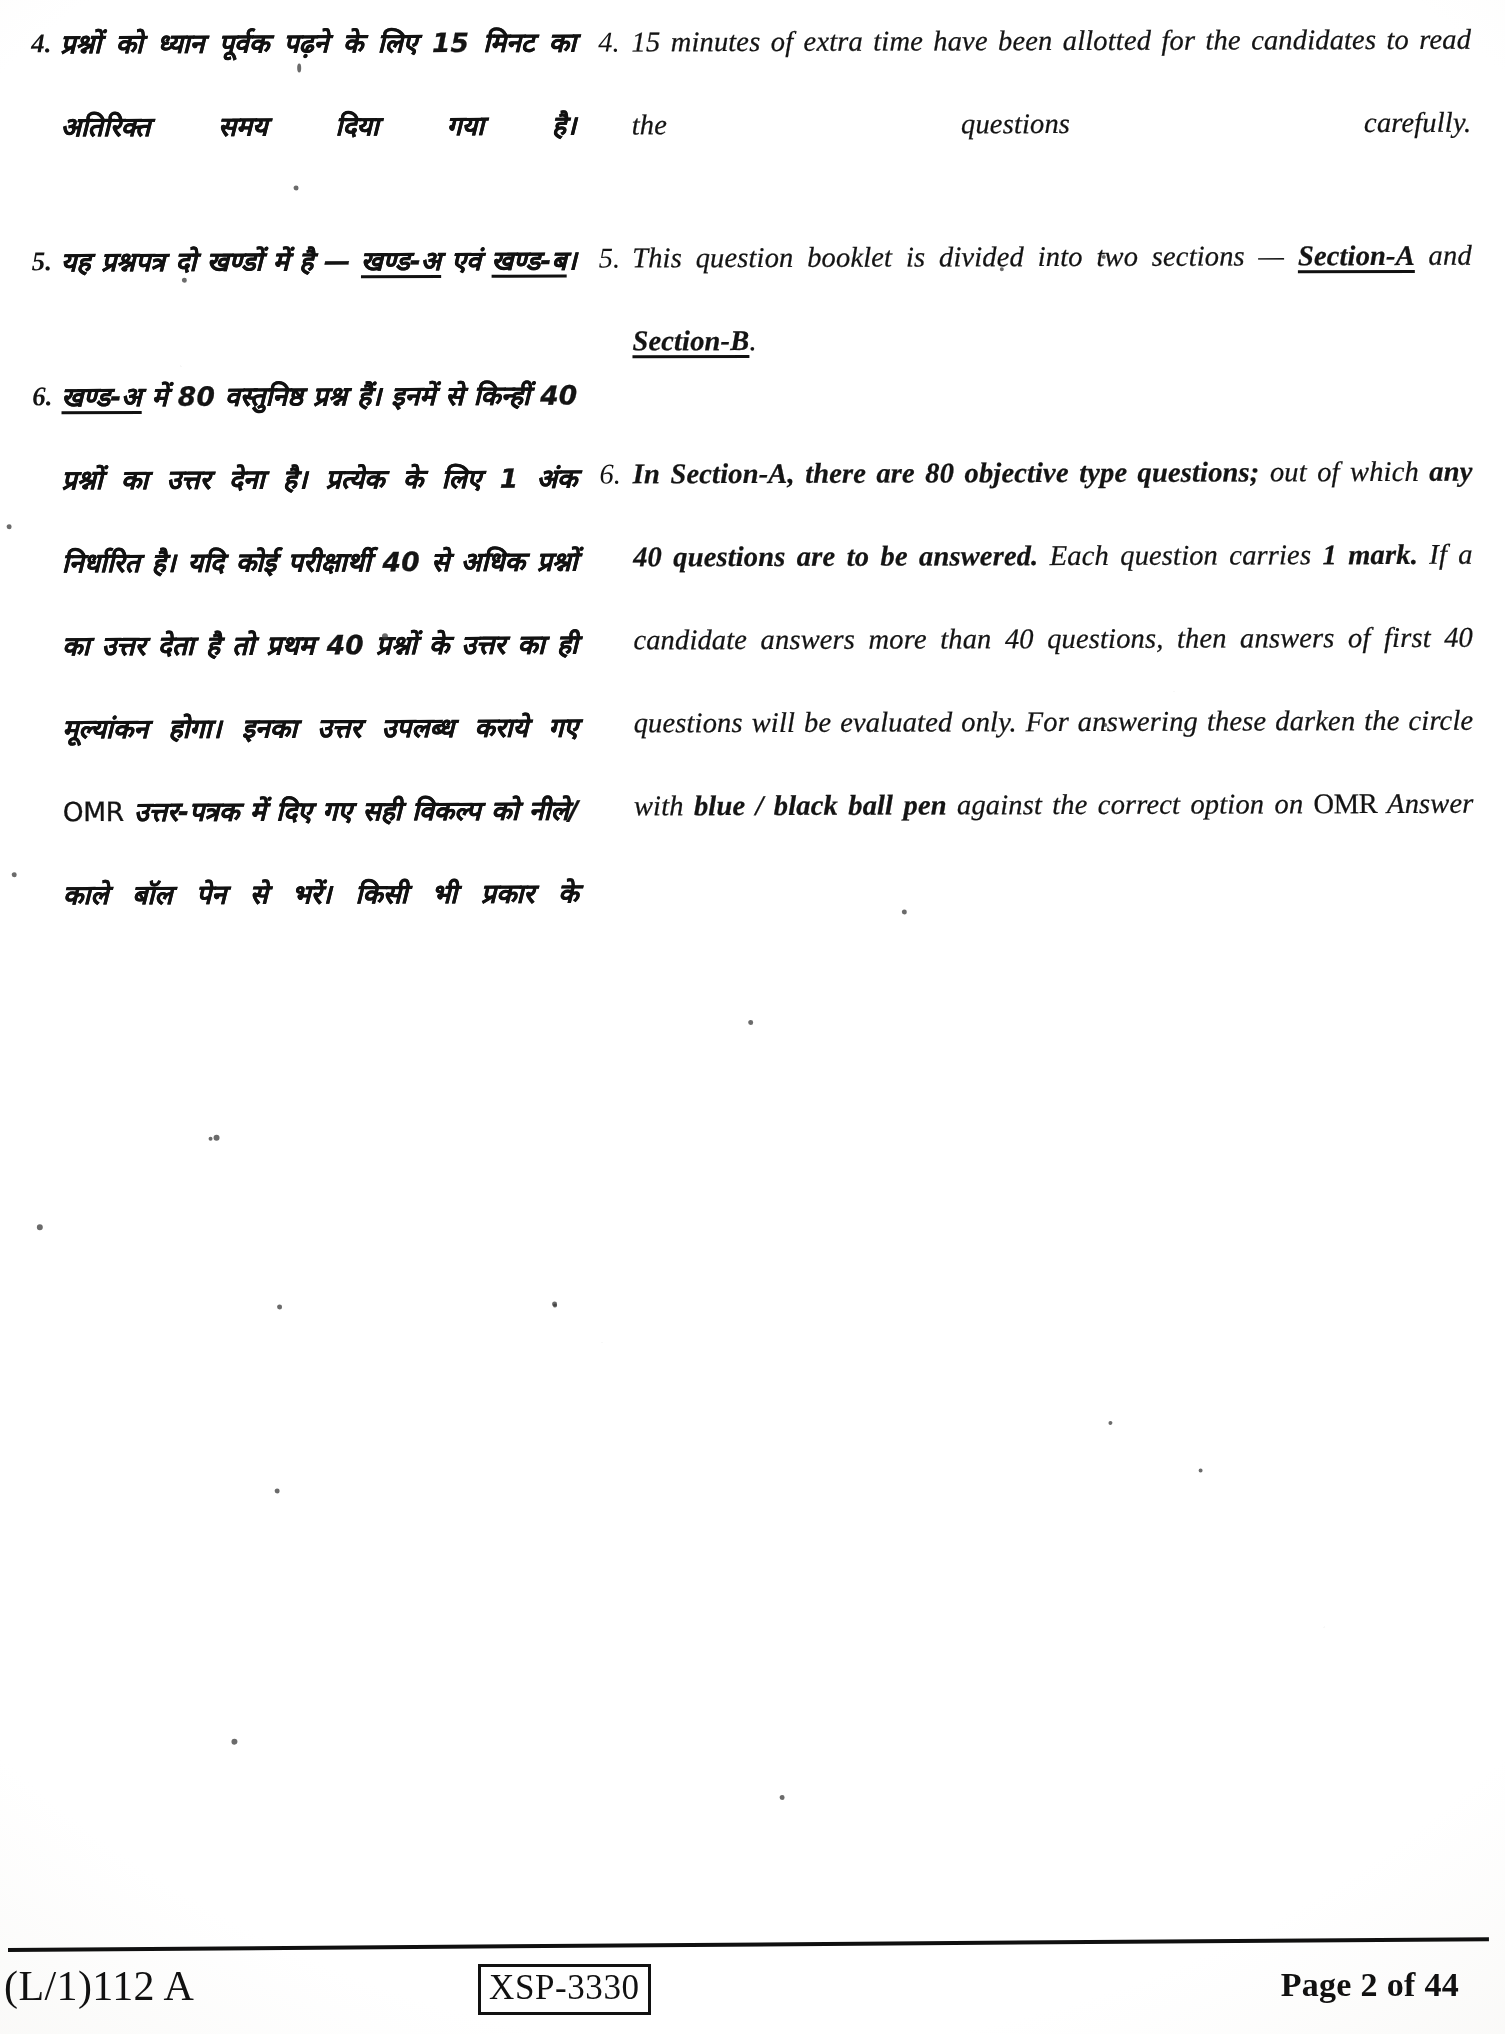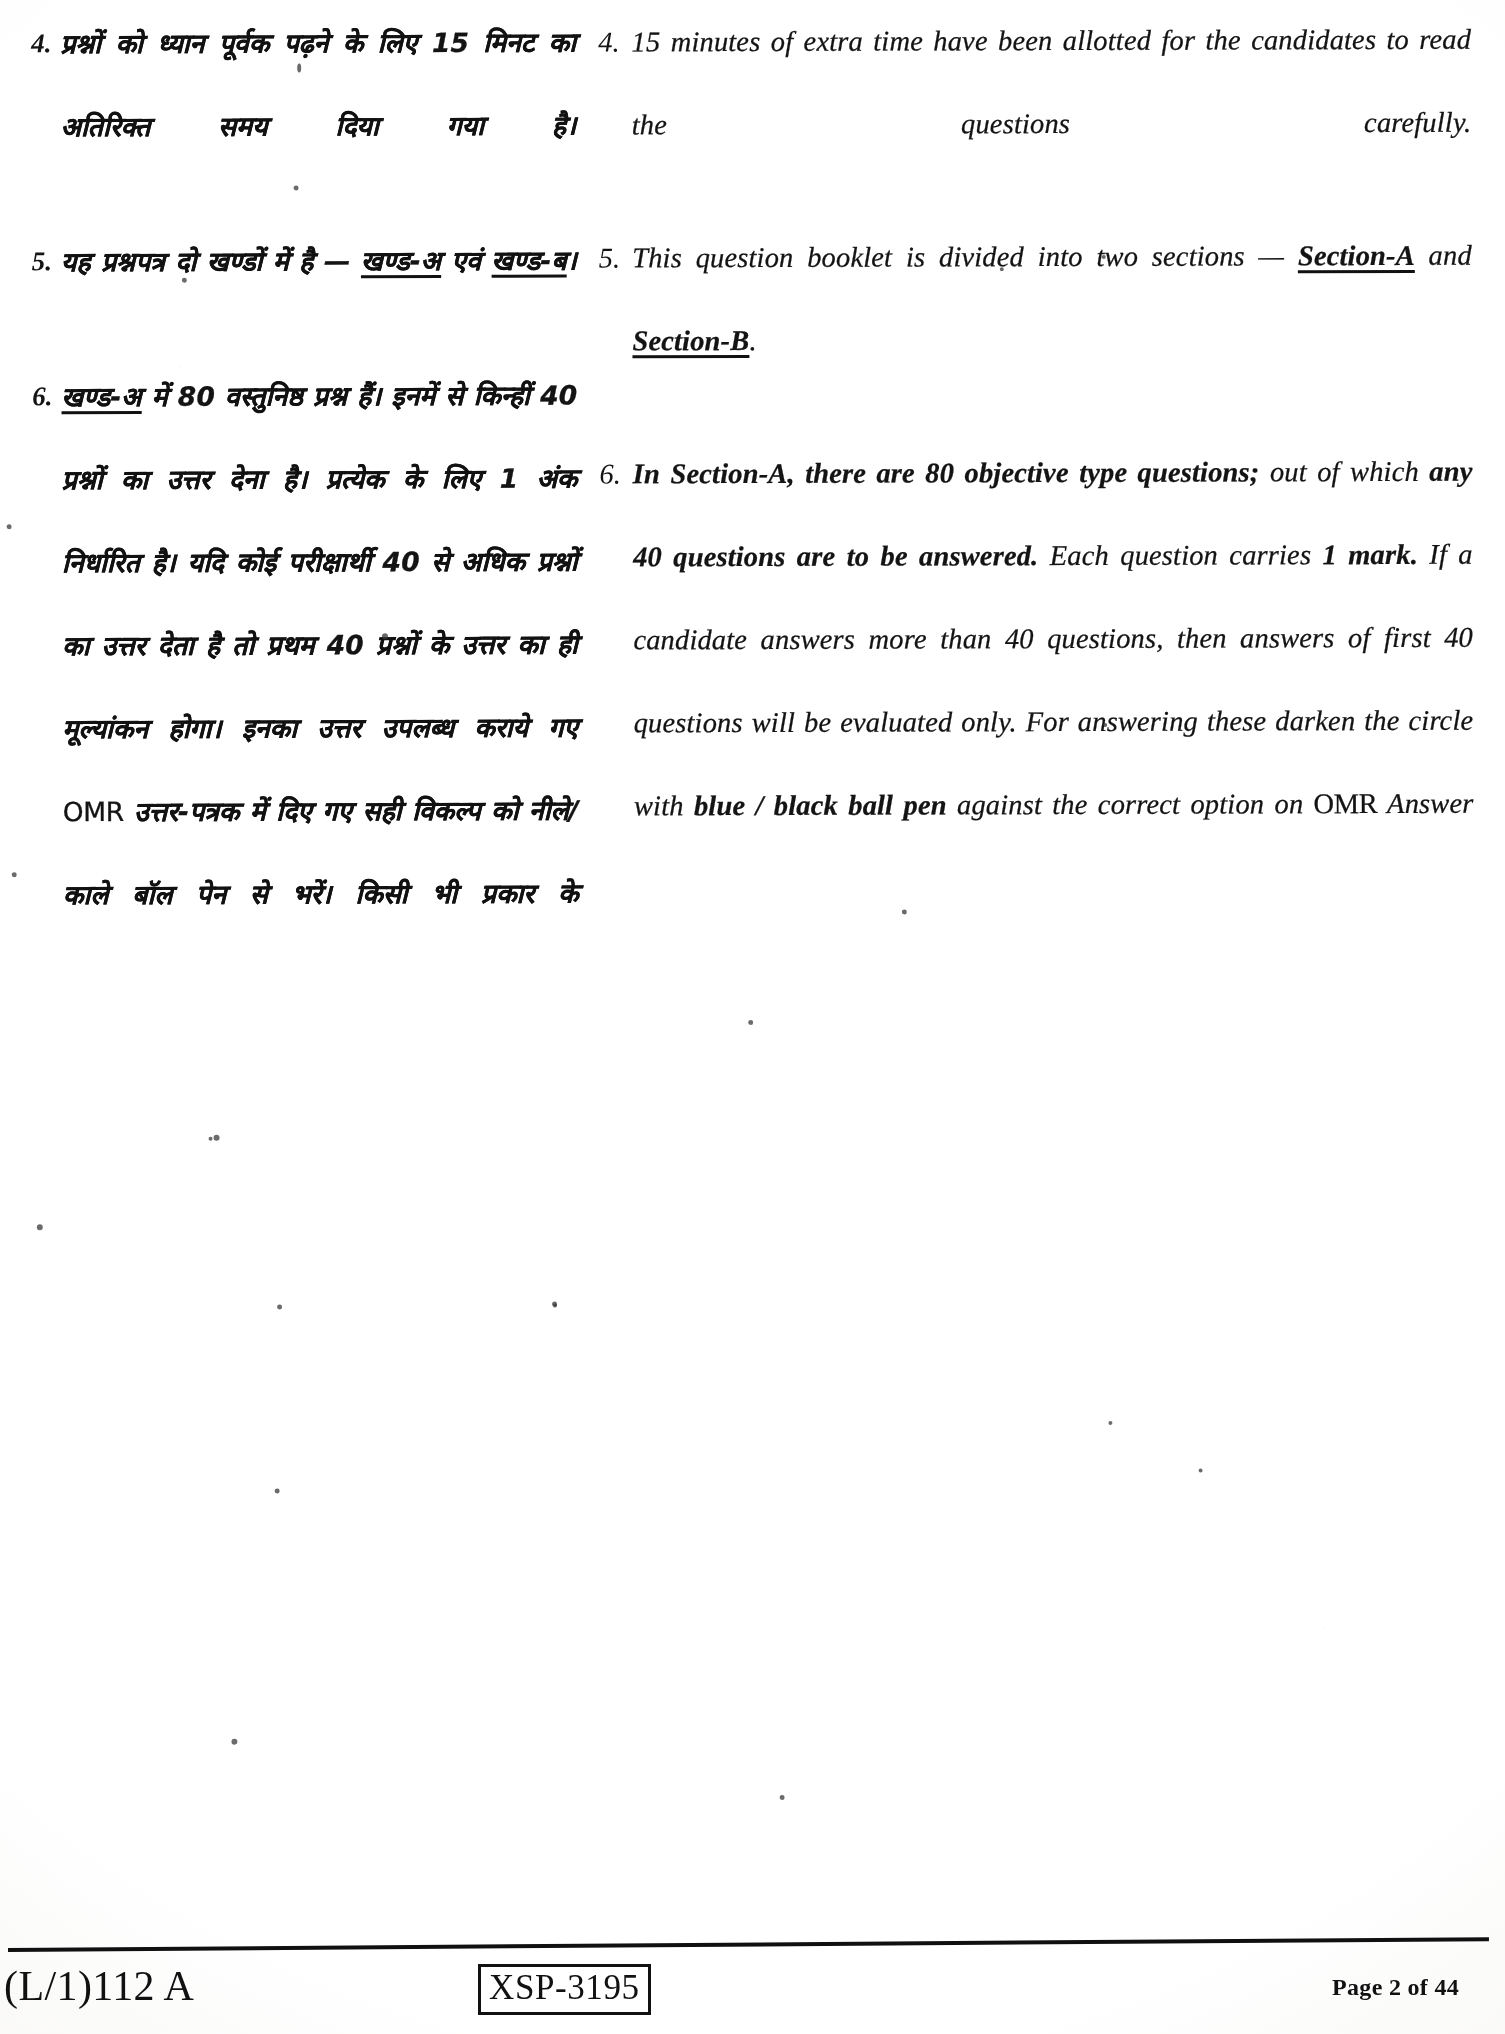--- a/index.html
+++ b/index.html
@@ -152,23 +152,23 @@
     border: 3px solid #111;
     padding: 1px 8px 4px 8px;
     font-family: "Liberation Serif", serif;
     font-size: 35px;
     letter-spacing: 0.6px;
     color: #111;
   }
   .footer-right {
     position: absolute;
     right: 46px;
-    top: 12px;
-    font-family: "Liberation Serif", serif;
-    font-size: 24px;
+    top: 4px;
+    font-family: "Liberation Serif", serif;
+    font-size: 34px;
     font-weight: 700;
     letter-spacing: 0.3px;
     color: #111;
   }
 
   
   .speck {
     position: absolute;
     background: #3a3a3a;
     border-radius: 50%;
@@ -247,15 +247,15 @@
   <span class="speck" style="left:777px;  top:1795px; width:5px; height:5px;"></span>
   <span class="speck" style="left:552px;  top:1303px; width:4px; height:4px;"></span>
   <span class="speck" style="left:1197px; top:1470px; width:4px; height:4px;"></span>
 
 </div>
 
 <div class="footer-rule"></div>
 
 <div class="footer">
   <div class="footer-left">(L/1)112 A</div>
-  <div class="footer-code">XSP-3195</div>
+  <div class="footer-code">XSP-3330</div>
   <div class="footer-right">Page 2 of 44</div>
 </div>
 
 </body></html>

